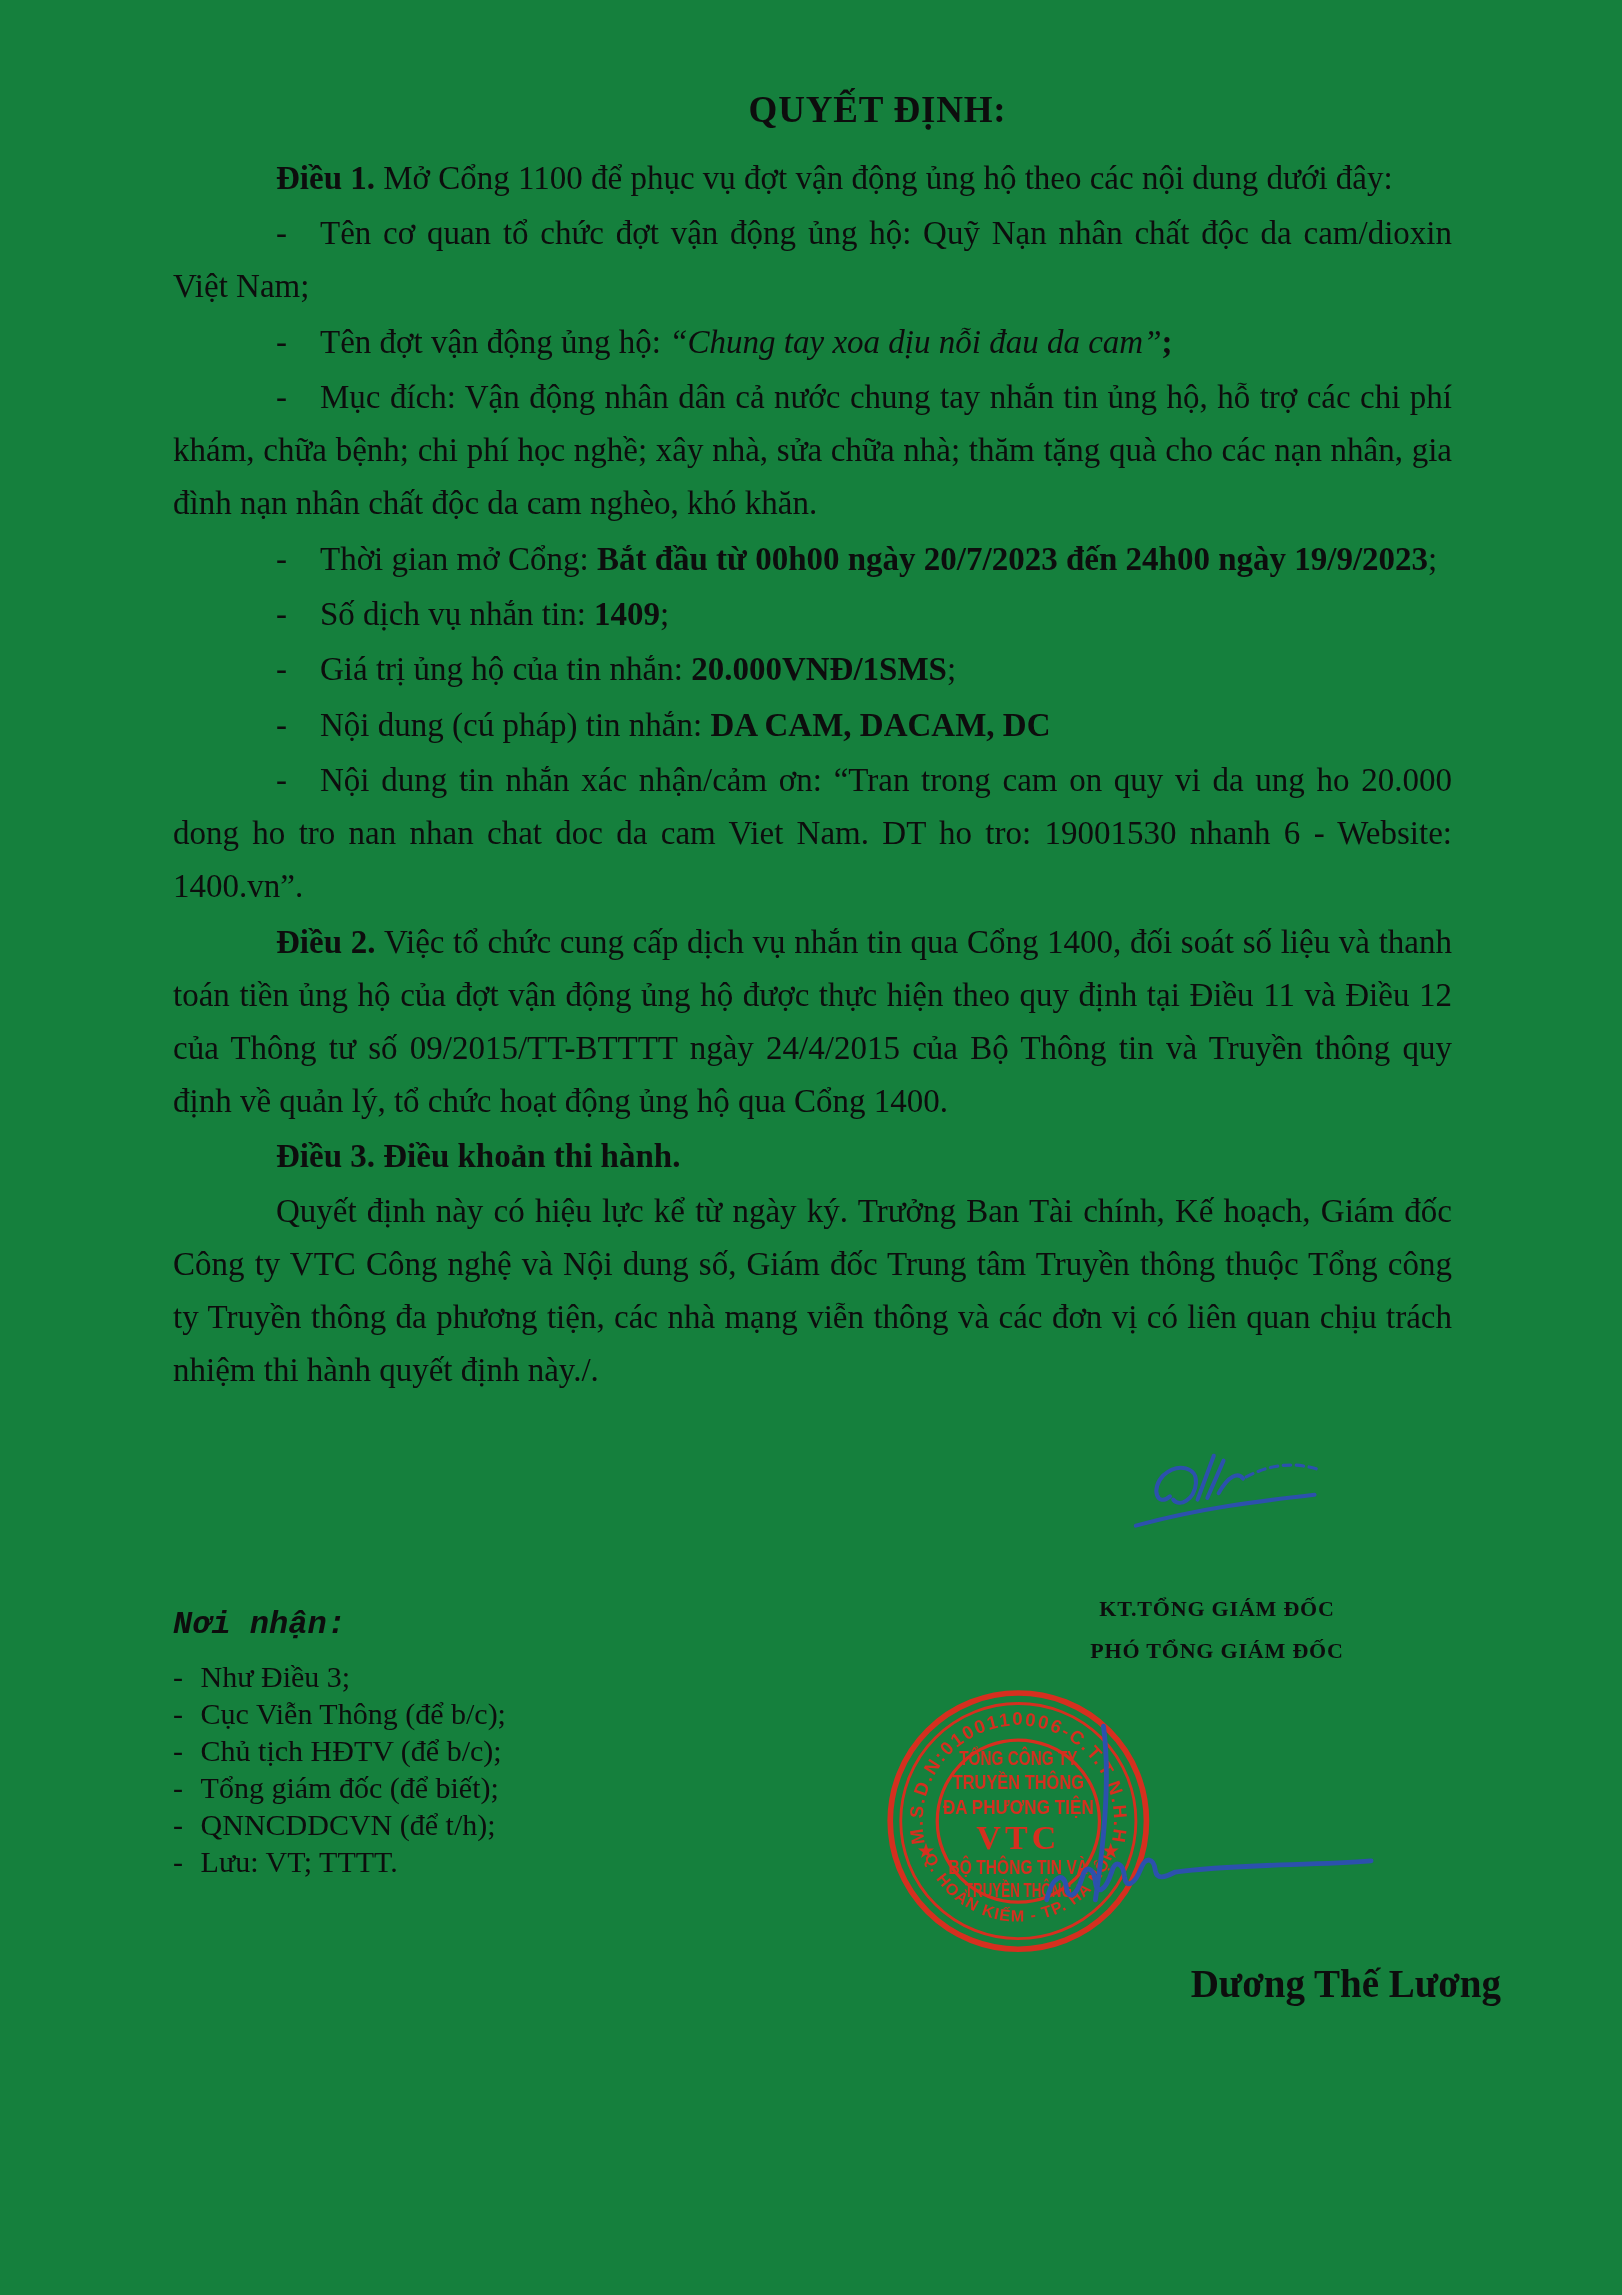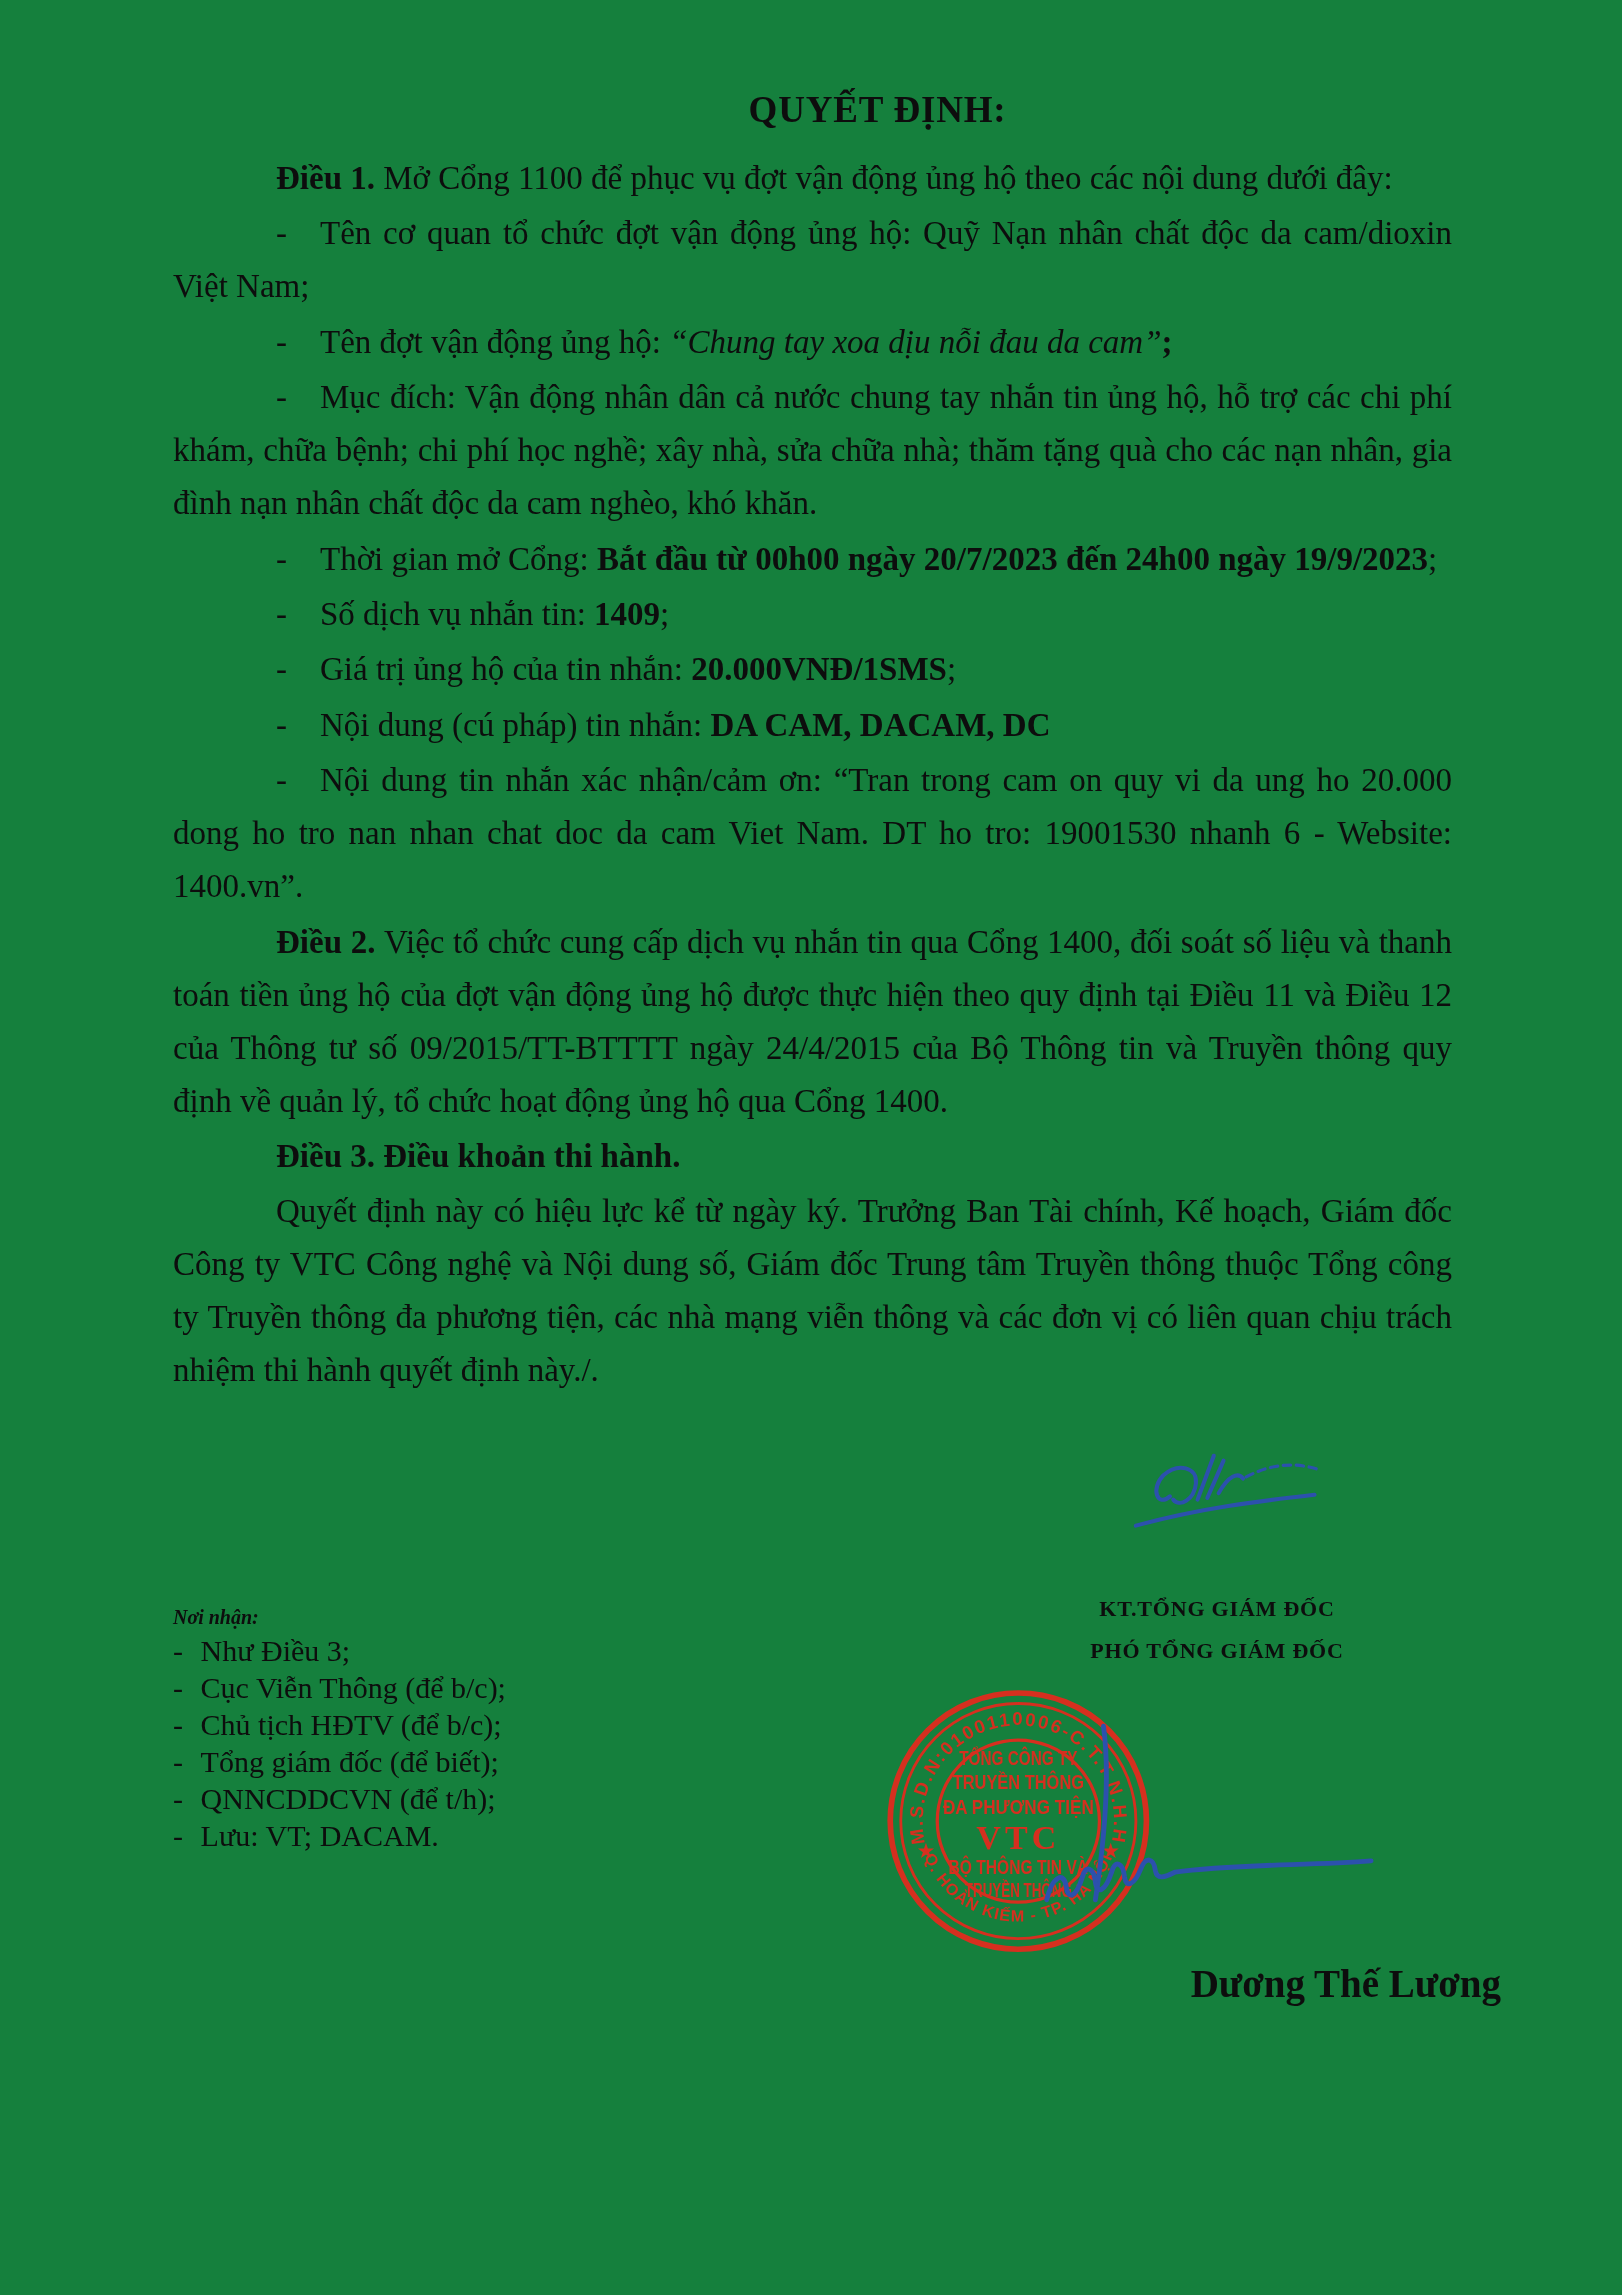--- a/index.html
+++ b/index.html
@@ -16,21 +16,21 @@
   }
   .para {
     font-size:33px; line-height:53px; text-align:justify;
     text-indent:103px; margin:0 0 2.4px 0;
   }
   .seg-r { font-weight:normal; }
   .seg-b { font-weight:bold; }
   .seg-bi { font-weight:normal; font-style:italic; }
 
   .recipients { position:absolute; left:173px; top:1606px; width:616px; }
-  .rcp-label { font-size:20px; font-weight:bold; font-style:italic; margin-bottom:3px; }
+  .rcp-label { font-size:32px; font-weight:bold; font-style:italic; margin-bottom:15px;font-family:Liberation Mono, monospace; }
   .rcp-item { font-size:30px; line-height:37px; }
   .rcp-dash { display:inline-block; width:27.6px; }
 
   .sign-title { position:absolute; left:860px; top:1588px; width:714px; text-align:center; }
   .sign-title .line { font-size:22px; font-weight:bold; line-height:42px; letter-spacing:0.8px; }
 
   .signer-name {
     position:absolute; left:933px; top:1961px; width:568px;
     text-align:right; font-size:39px; font-weight:bold;
   }
@@ -68,21 +68,21 @@
   </div>
 
   <div class="recipients">
     <div class="rcp-label">Nơi nhận:</div>
     <div>
         <div class="rcp-item"><span class="rcp-dash">-</span><span>Như Điều 3;</span></div>
         <div class="rcp-item"><span class="rcp-dash">-</span><span>Cục Viễn Thông (để b/c);</span></div>
         <div class="rcp-item"><span class="rcp-dash">-</span><span>Chủ tịch HĐTV (để b/c);</span></div>
         <div class="rcp-item"><span class="rcp-dash">-</span><span>Tổng giám đốc (để biết);</span></div>
         <div class="rcp-item"><span class="rcp-dash">-</span><span>QNNCDDCVN (để t/h);</span></div>
-        <div class="rcp-item"><span class="rcp-dash">-</span><span>Lưu: VT; DACAM.</span></div>
+        <div class="rcp-item"><span class="rcp-dash">-</span><span>Lưu: VT; TTTT.</span></div>
       </div>
   </div>
 
   <div class="sign-title">
     <div class="line">KT.TỔNG GIÁM ĐỐC</div>
     <div class="line">PHÓ TỔNG GIÁM ĐỐC</div>
   </div>
 
   <svg class="small-sig" viewBox="0 0 330 140">
     <g fill="none" stroke="#2c51ad" stroke-width="5" stroke-linecap="round">

